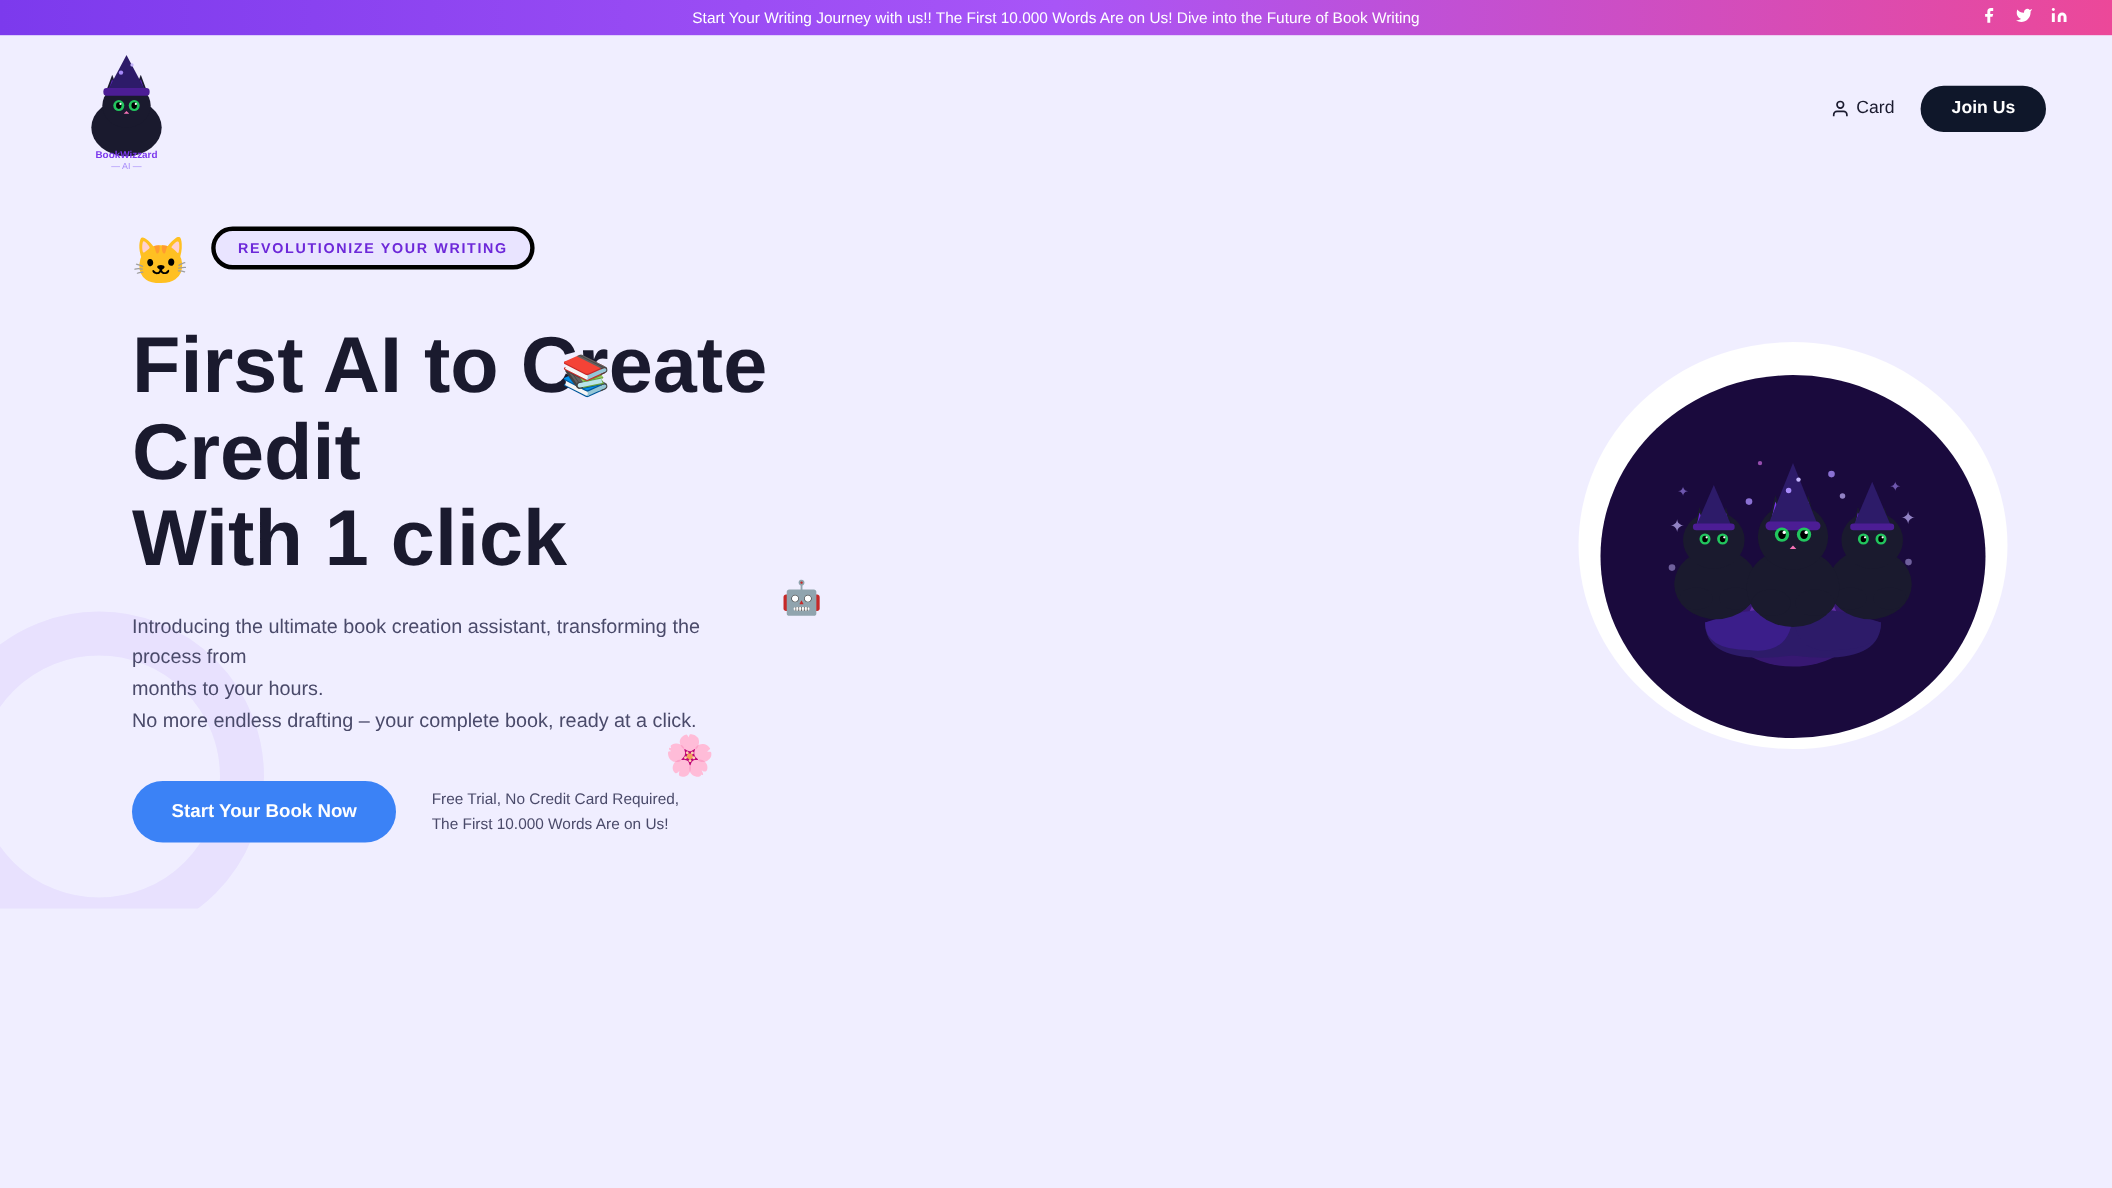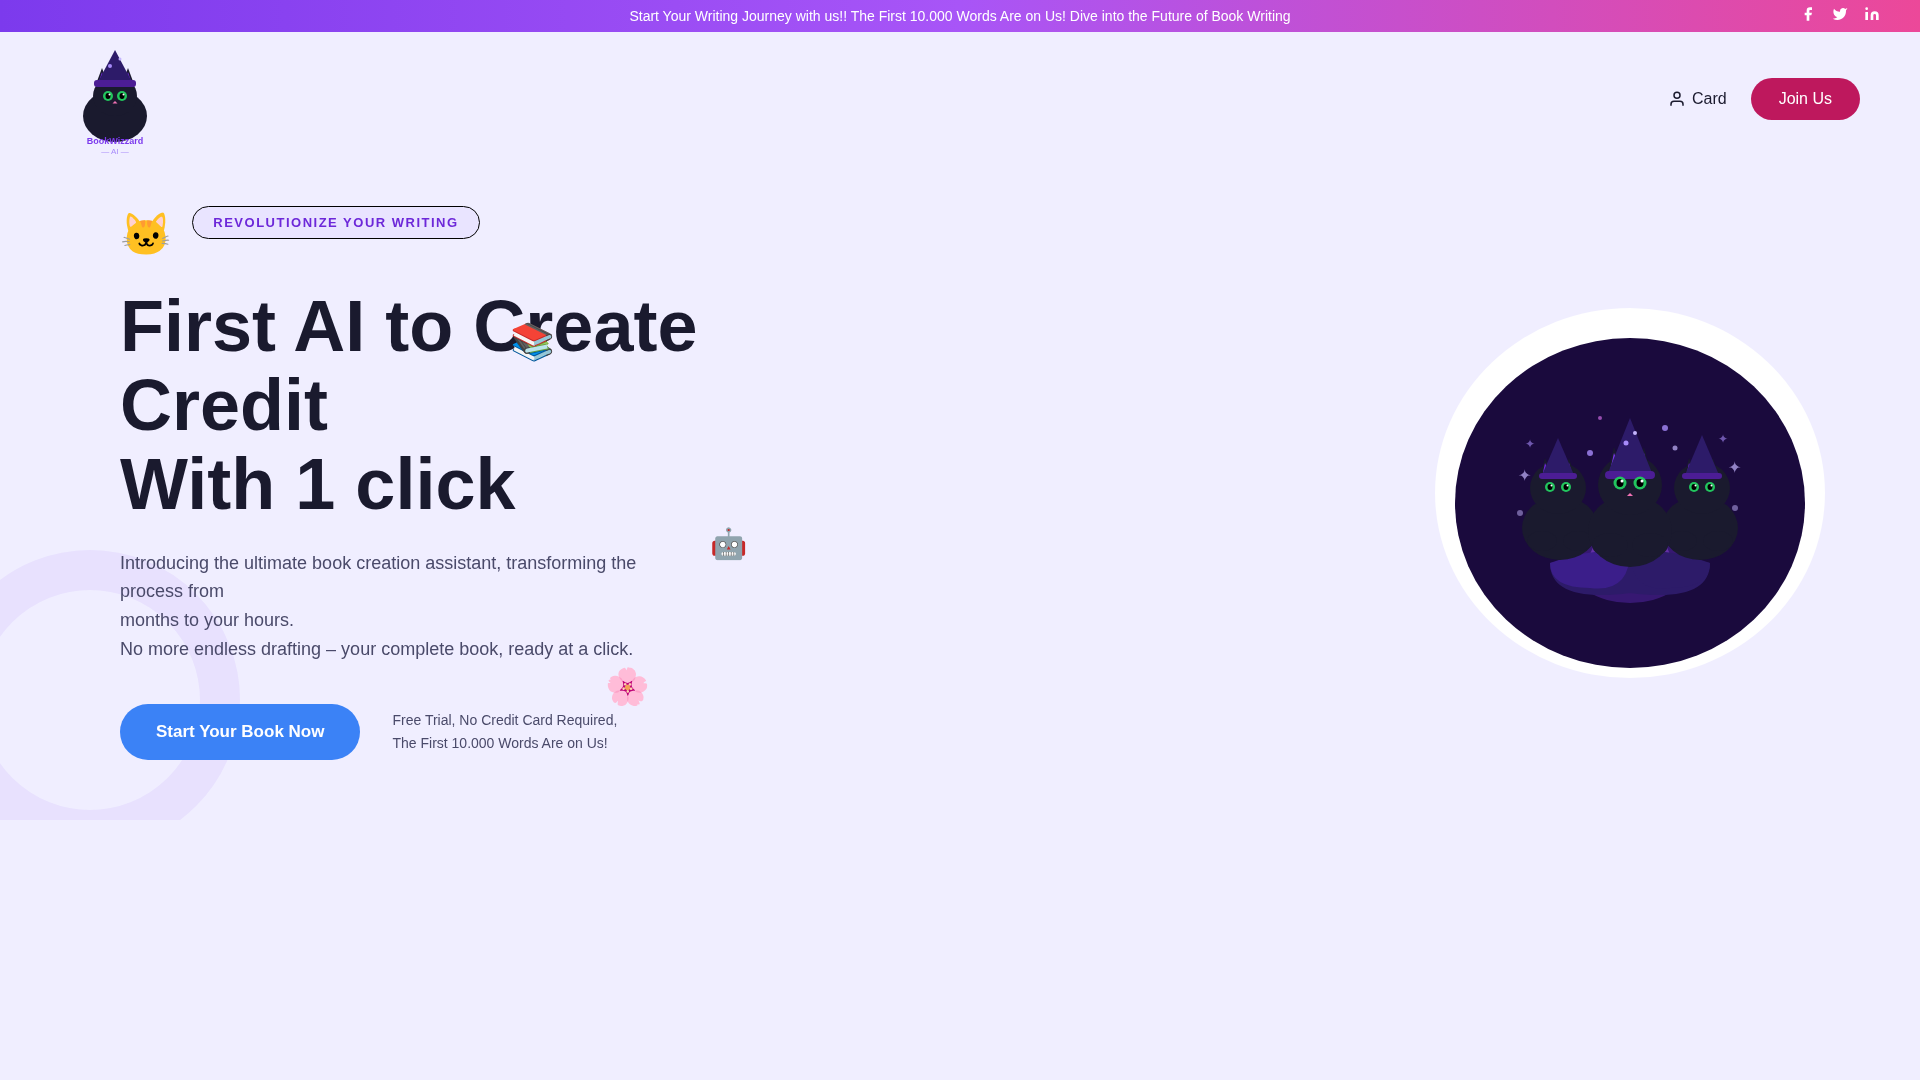--- a/index.html
+++ b/index.html
@@ -63,28 +63,28 @@
       background: none;
       border: none;
       font-size: 16px;
       color: #1a1a2e;
       cursor: pointer;
       display: flex;
       align-items: center;
       gap: 6px;
     }
     .join-btn {
-      background: #be185d;
+      background: #0f172a;
       color: white;
       border: none;
       border-radius: 30px;
       padding: 12px 28px;
       font-size: 16px;
       cursor: pointer;
-      font-weight: 400;
+      font-weight: 700;
     }
 
     
     .hero {
       display: flex;
       align-items: center;
       justify-content: space-between;
       padding: 40px 80px 60px 120px;
       min-height: 640px;
       position: relative;
@@ -94,21 +94,21 @@
 
     .hero-left {
       max-width: 700px;
       position: relative;
       z-index: 2;
     }
 
     .badge {
       display: inline-block;
       background: #e9e4ff;
-      border: 1px solid #000000;
+      border: 4px solid #000000;
       border-radius: 30px;
       padding: 8px 20px;
       font-size: 13px;
       font-weight: 600;
       color: #6d28d9;
       letter-spacing: 1.5px;
       margin-bottom: 24px;
     }
 
     .hero-title {

